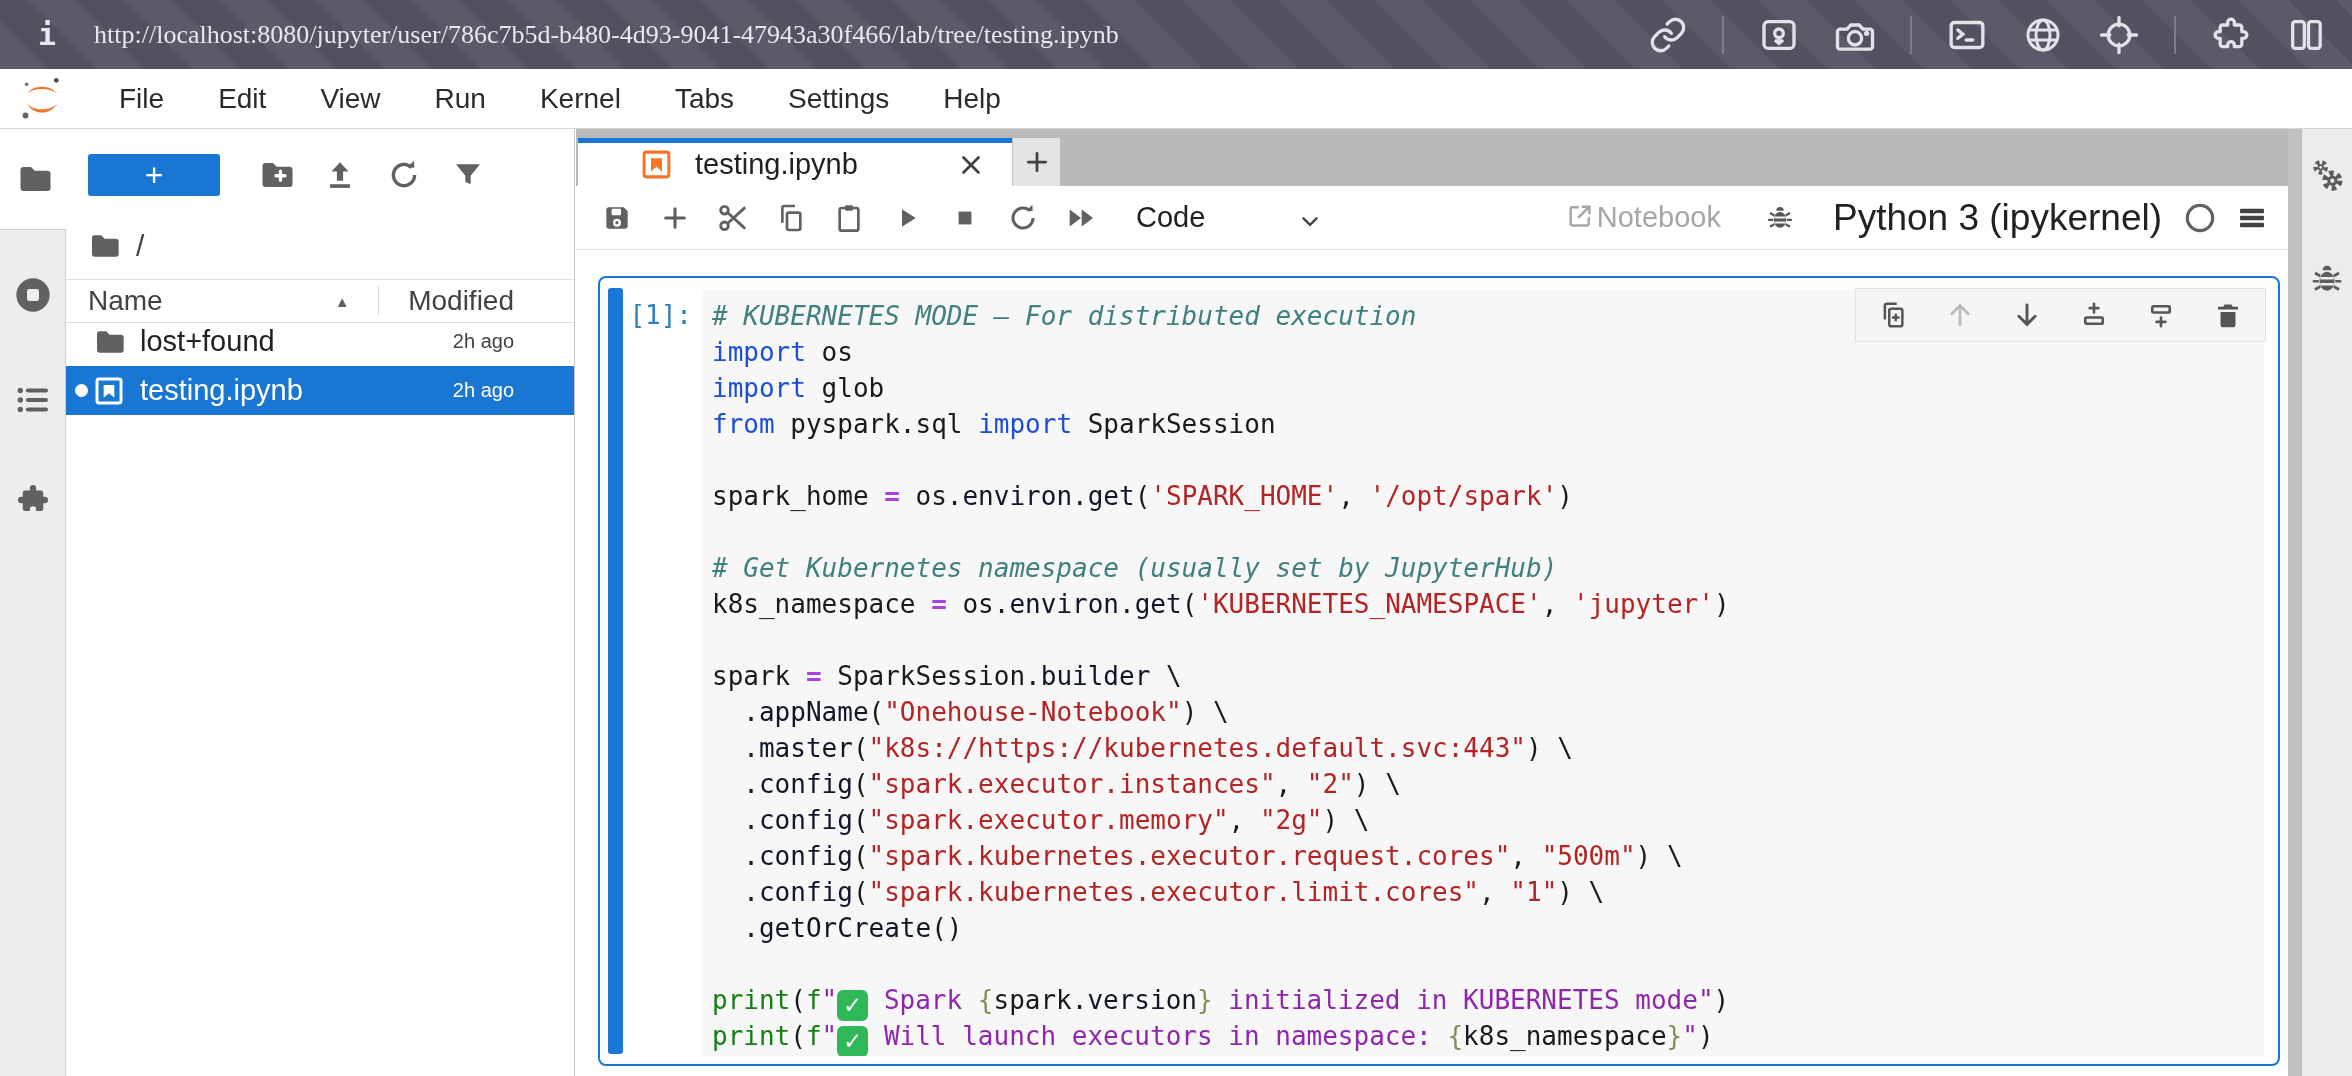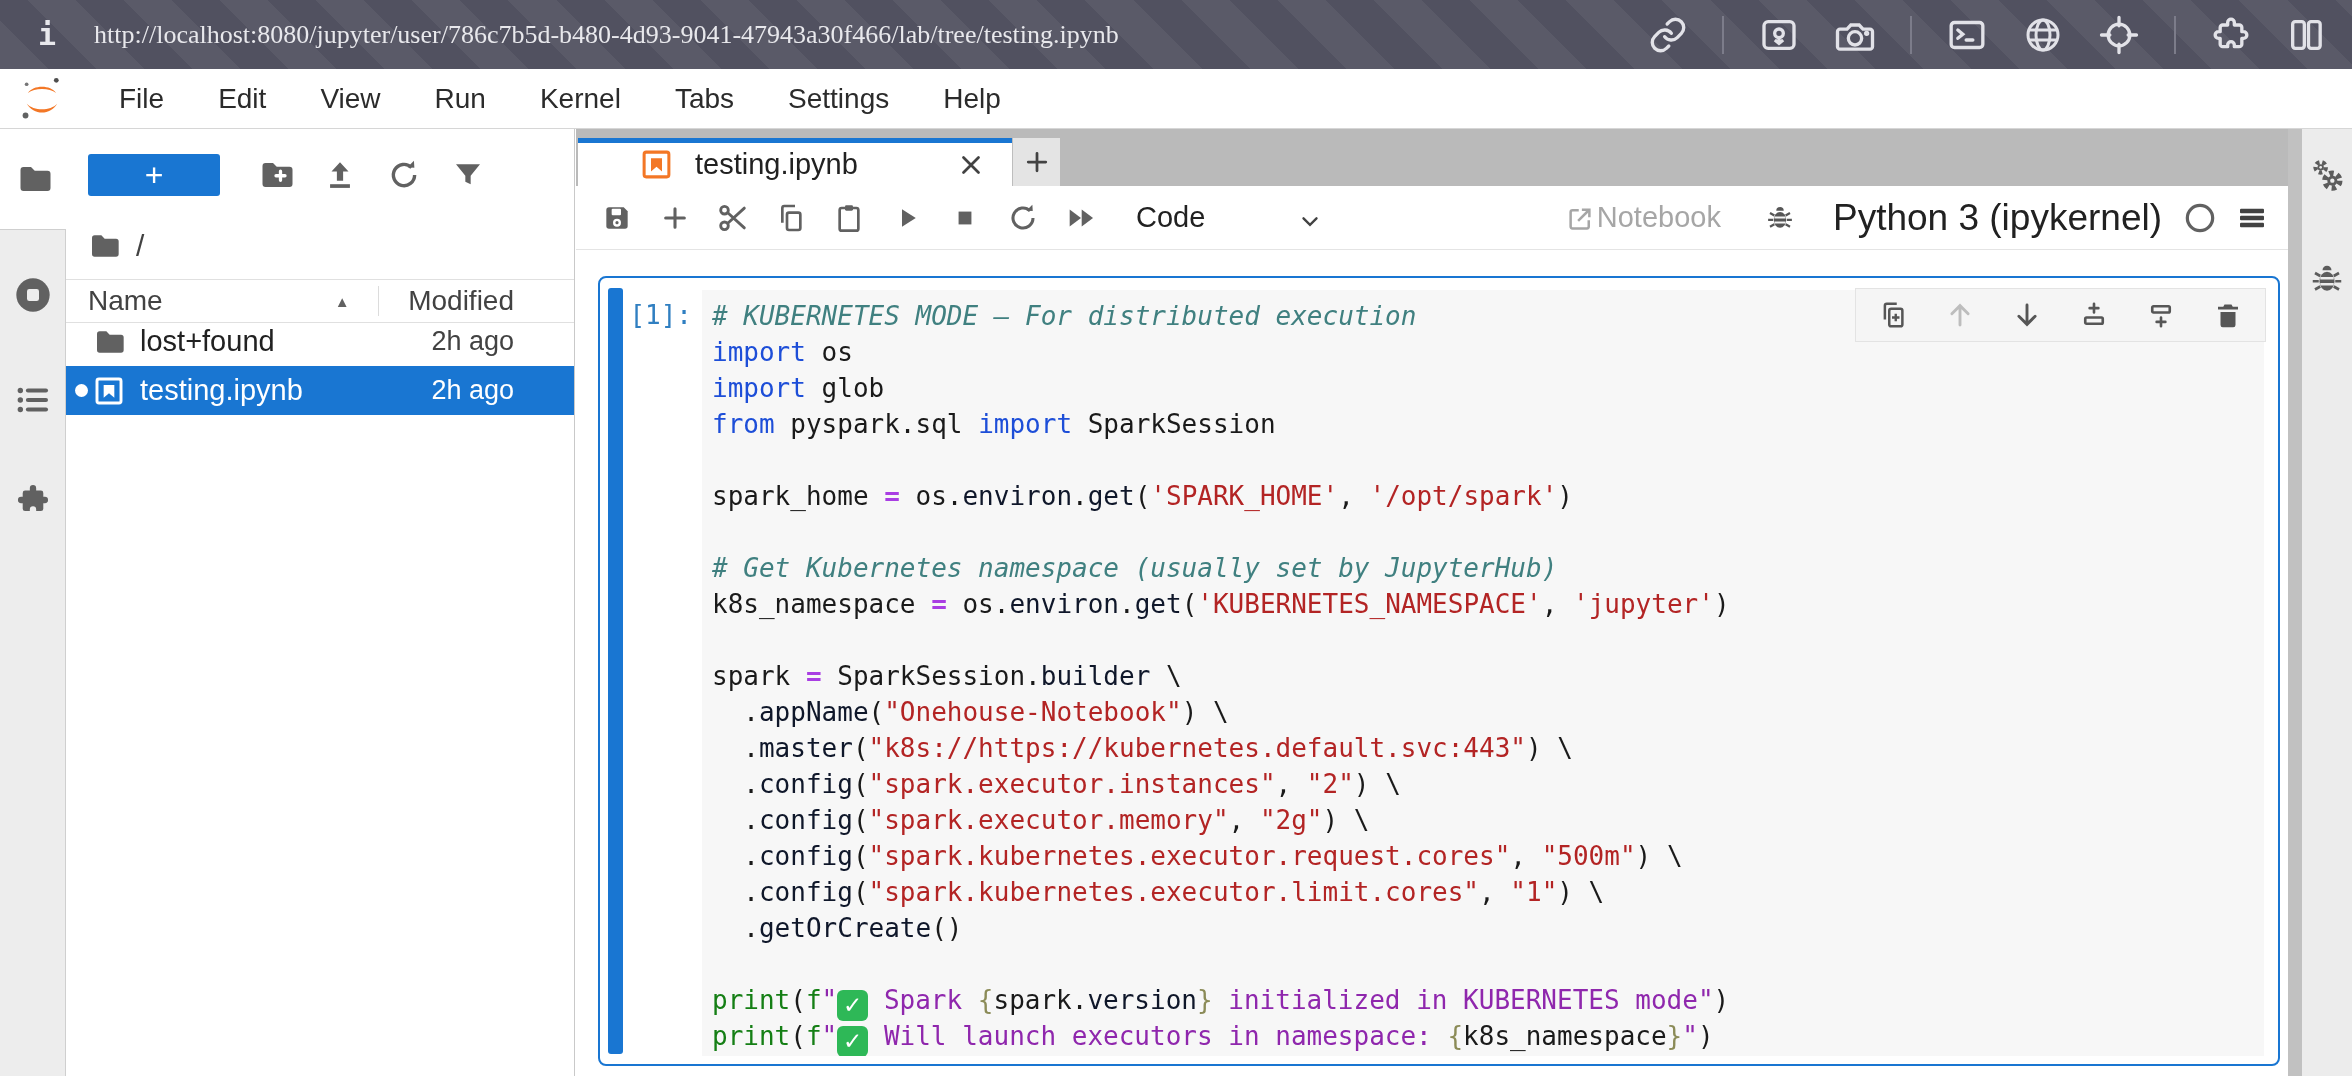--- a/index.html
+++ b/index.html
@@ -43,21 +43,21 @@
   .col-name { margin-left:22px; }
   .sort-arrow { margin-left:172px; font-size:15px; color:#616161; }
   .col-divider { width:1px; height:30px; background:#dcdcdc; margin-left:28px; }
   .col-modified { margin-left:auto; margin-right:60px; }
   .fb-rows { position:absolute; left:0; top:188px; width:100%; }
   .fb-row { height:49px; display:flex; align-items:center; font-size:29px; color:#212121; }
   .fb-row .dotcell { width:18px; margin-left:6px; display:flex; justify-content:center; }
   .dot { width:13px; height:13px; border-radius:50%; background:#fff; }
   .fb-row .ricon { width:34px; margin-left:2px; display:flex; justify-content:center; color:#616161; }
   .fb-row .rname { margin-left:14px; }
-  .fb-row .rmod { margin-left:auto; margin-right:60px; font-size:27px; color:#424242; }
+  .fb-row .rmod { margin-left:auto; margin-right:60px; font-size:20px; color:#424242; }
   .fb-row.selected { background:#1976d2; color:#fff; }
   .fb-row.selected .rmod { color:#fff; }
   .fb-row.selected .ricon { color:#fff; }
 
   
   .dock { position:absolute; left:576px; top:129px; right:64px; bottom:0; background:#fff; }
   .tabbar { position:absolute; left:0; top:0; width:100%; height:57px; background:#bababa; display:flex; align-items:flex-end; }
   .dtab { margin-left:2px; width:434px; height:48px; background:#fff; border-top:5px solid #1976d2;
     display:flex; align-items:center; position:relative; }
   .dtab .nbicon { margin-left:62px; }
@@ -67,21 +67,21 @@
 
   
   .nbtoolbar { position:absolute; left:0; top:57px; width:100%; height:64px; background:#fff; border-bottom:1px solid #e4e4e4;
     display:flex; align-items:center; color:#616161; }
   .tbtn { width:58px; display:flex; justify-content:center; align-items:center; }
   .tbtn:first-child { margin-left:12px; }
   .celltype { display:flex; align-items:flex-end; margin-left:26px; }
   .celltype .ctlabel { font-size:29px; color:#212121; }
   .celltype .chev { margin-left:92px; color:#424242; display:flex; }
   .tb-right { margin-left:auto; display:flex; align-items:center; margin-right:20px; }
-  .nb-link { display:flex; align-items:flex-end; color:#a6a6a6; font-size:29px; gap:2px; }
+  .nb-link { display:flex; align-items:flex-start; color:#a6a6a6; font-size:29px; gap:2px; }
   .kernel-name { font-size:37px; color:#212121; margin-left:38px; }
   .kstatus { margin-left:22px; display:flex; }
   .kmenu { margin-left:20px; display:flex; color:#424242; }
   .bugbtn { margin-left:44px; display:flex; color:#565656; }
 
   
   .nbarea { position:absolute; left:0; top:121px; width:100%; bottom:0; background:#fff; }
   .cell { position:absolute; left:22px; top:26px; width:1682px; height:790px;
     border:2px solid #1976d2; border-radius:8px; background:#fff; }
   .collapser { position:absolute; left:8px; top:10px; bottom:10px; width:15px; background:#1976d2; border-radius:3px; }

